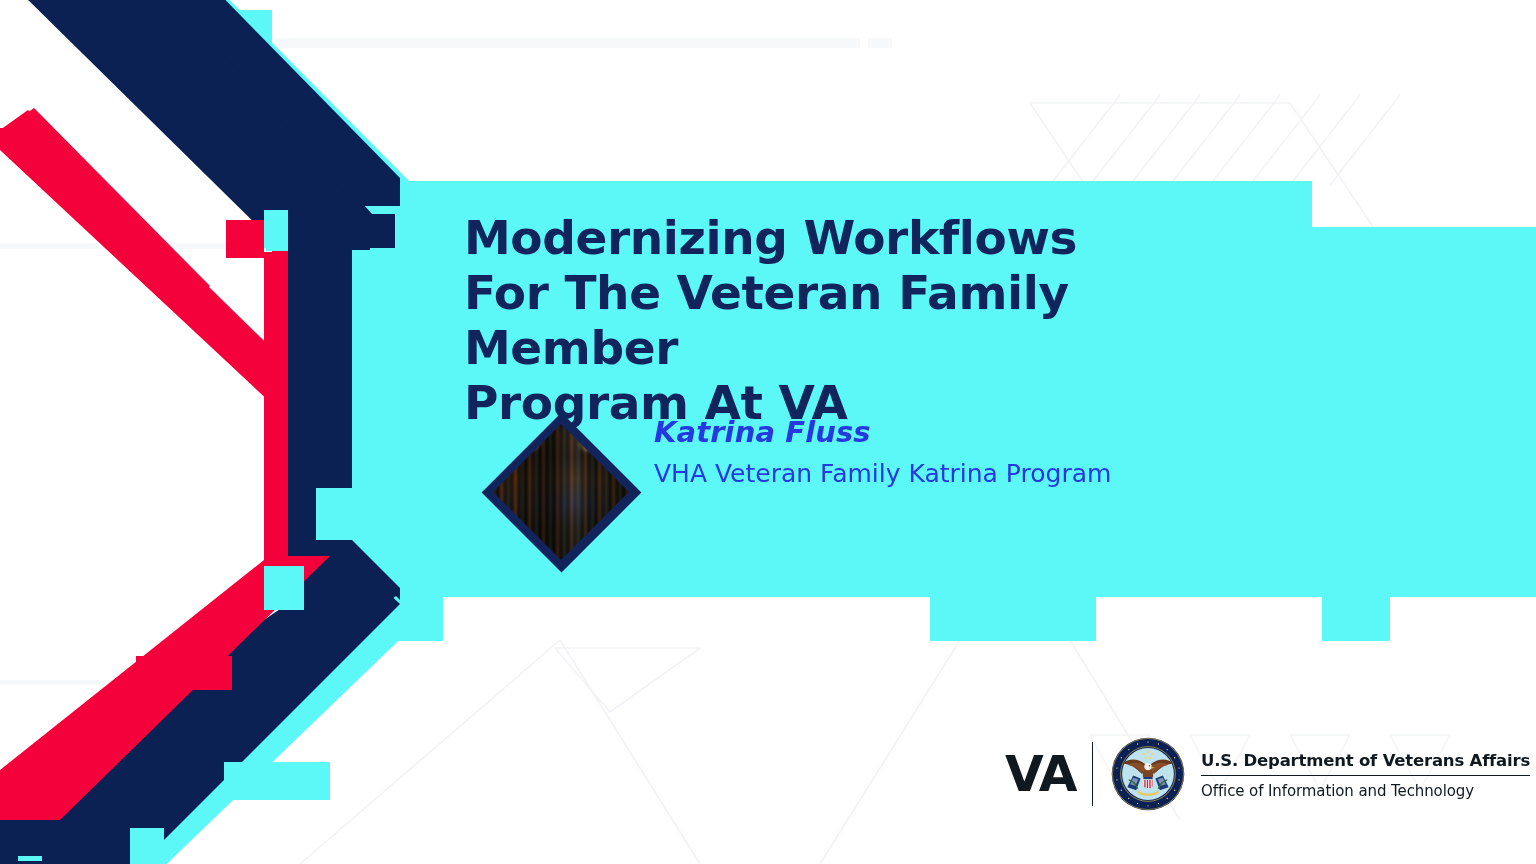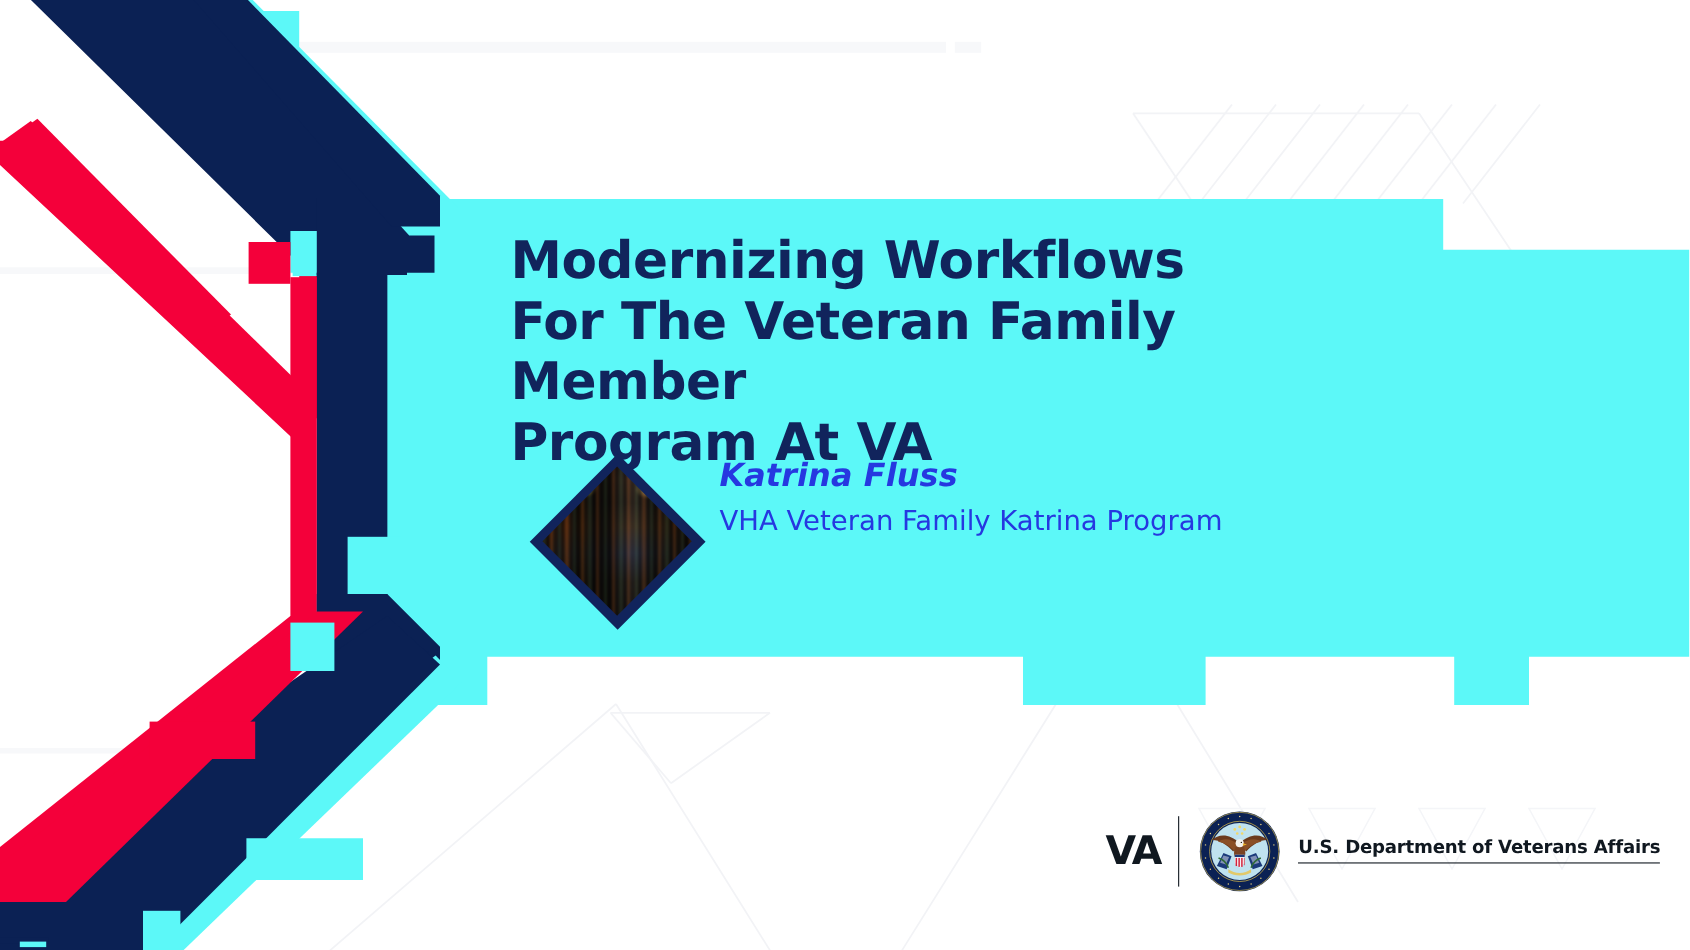--- a/index.html
+++ b/index.html
@@ -148,21 +148,21 @@
   .va-lockup {
     position: absolute;
     left: 1005px;
     top: 728px;
     display: flex;
     align-items: center;
     height: 92px;
   }
   .va-wordmark {
     font-family: "DejaVu Sans", "Liberation Sans", sans-serif;
-    font-size: 36px;
+    font-size: 50px;
     font-weight: 700;
     letter-spacing: -1.5px;
     color: #101820;
     line-height: 1;
     padding-right: 16px;
   }
   .va-divider {
     width: 1px;
     height: 64px;
     background: #101820;
@@ -398,16 +398,17 @@
 
         <path d="M24 58 C30 60 34 64 36 70" stroke="#2f6b38" stroke-width="2" fill="none"></path>
         <path d="M76 58 C70 60 66 64 64 70" stroke="#2f6b38" stroke-width="2" fill="none"></path>
 
         <path d="M36 72 C44 78 56 78 64 72 L64 76 C56 81 44 81 36 76 Z" fill="#e2c96a"></path>
       </svg>
     </div>
     <div class="va-agency-text">
       <div class="va-agency-name">U.S. Department of Veterans Affairs</div>
       <div class="va-rule"></div>
+      <div class="va-agency-sub">Office of Information and Technology</div>
     </div>
   </div>
 
 </div>
 
 </body></html>

